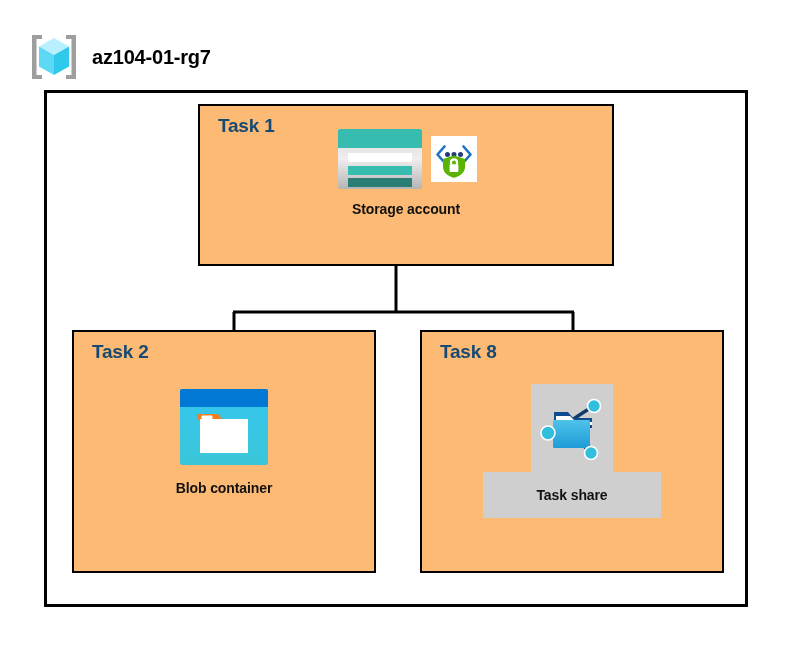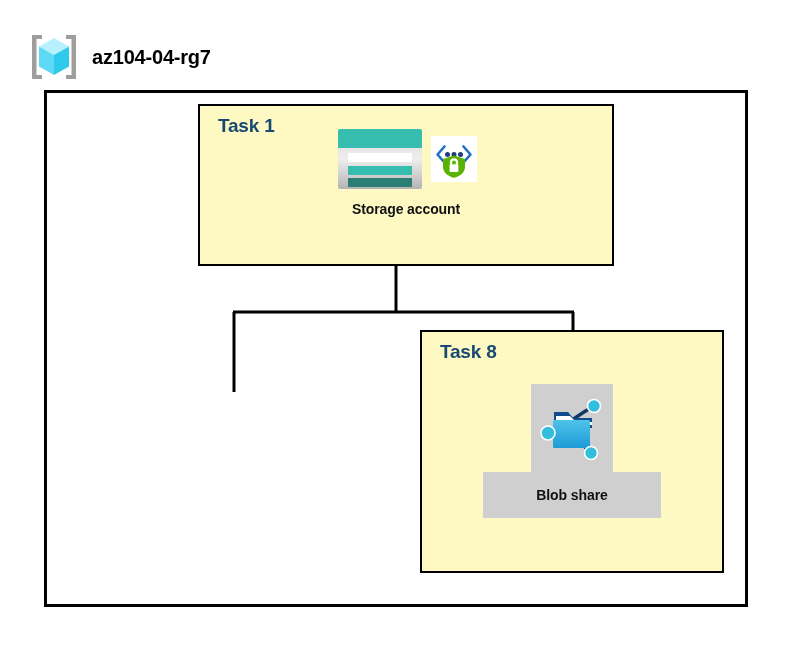--- a/index.html
+++ b/index.html
@@ -52,21 +52,21 @@
     width: 704px;
     height: 517px;
     border: 3px solid #000000;
     box-sizing: border-box;
     background: #ffffff;
   }
 
   
   .task-box {
     position: absolute;
-    background: #fef9c3;
+    background: #fdba74;
     border: 2px solid #000000;
     box-sizing: border-box;
   }
   #task1-box { left: 198px; top: 104px; width: 416px; height: 162px; }
   #task2-box { left: 72px;  top: 330px; width: 304px; height: 243px; }
   #task3-box { left: 420px; top: 330px; width: 304px; height: 243px; }
 
   .task-label {
     position: absolute;
     left: 18px;
@@ -162,21 +162,21 @@
       <path d="M14 4 L4 4 L4 48 L14 48 L14 44 L8.5 44 L8.5 8 L14 8 Z" fill="#9e9e9e"></path>
 
       <path d="M38 4 L48 4 L48 48 L38 48 L38 44 L43.5 44 L43.5 8 L38 8 Z" fill="#9e9e9e"></path>
 
       <path d="M26 7 L41 15.5 L26 24 L11 15.5 Z" fill="#b9f0ff"></path>
 
       <path d="M11 15.5 L26 24 L26 44 L11 35.5 Z" fill="#5ed9f5"></path>
 
       <path d="M41 15.5 L41 35.5 L26 44 L26 24 Z" fill="#2fc9ec"></path>
     </svg>
-    <div id="rg-title">az104-04-rg7</div>
+    <div id="rg-title">az104-01-rg7</div>
   </div>
 
   <div id="outer-box"></div>
 
   <svg id="connectors">
 
     <line x1="396" y1="200" x2="396" y2="312" stroke="#000000" stroke-width="3"></line>
 
     <line x1="233" y1="312" x2="574" y2="312" stroke="#000000" stroke-width="3"></line>
 
@@ -225,20 +225,46 @@
           <rect x="18.6" y="28.3" width="8.8" height="7.8" rx="1.2" fill="#ffffff"></rect>
         </svg>
       </div>
 
       <div id="storage-label-wrap">
         <span class="node-label">Storage account</span>
       </div>
     </div>
   </div>
 
+  <div id="task2-box" class="task-box">
+    <div class="task-label">Task 2</div>
+
+    <div id="blob-node" class="node">
+      <svg id="blob-icon" viewBox="0 0 88 76">
+        <defs>
+          <linearGradient id="gradBlobBody" x1="0" y1="0" x2="0" y2="1">
+            <stop offset="0" stop-color="#34c6f0"></stop>
+            <stop offset="1" stop-color="#3bc6d8"></stop>
+          </linearGradient>
+        </defs>
+        <rect x="0" y="0" width="88" height="76" rx="2" fill="url(#gradBlobBody)"></rect>
+        <rect x="0" y="0" width="88" height="18" rx="2" fill="#0078d4"></rect>
+        <rect x="0" y="13" width="88" height="5" fill="#0078d4"></rect>
+
+        <path d="M17 25 L38 25 L43 31 L17 31 Z" fill="#f38020"></path>
+        <rect x="21.5" y="26.5" width="11" height="3.5" rx="1.2" fill="#ffffff"></rect>
+
+        <rect x="20" y="30" width="48" height="34" fill="#ffffff"></rect>
+      </svg>
+
+      <div id="blob-label-wrap">
+        <span class="node-label">Blob container</span>
+      </div>
+    </div>
+  </div>
 
   <div id="task3-box" class="task-box">
     <div class="task-label">Task 8</div>
 
     <div id="fileshare-node" class="node">
       <div id="fileshare-icon-plate">
         <svg id="fileshare-icon" viewBox="0 0 72 72">
           <defs>
             <linearGradient id="gradFolder" x1="0" y1="0" x2="0" y2="1">
               <stop offset="0" stop-color="#4ec3ea"></stop>
@@ -255,18 +281,18 @@
 
           <rect x="17" y="28" width="37" height="28" rx="1.5" fill="url(#gradFolder)"></rect>
 
           <circle cx="58" cy="14" r="6.5" fill="#32bedd" stroke="#ffffff" stroke-width="1.6"></circle>
           <circle cx="12" cy="41" r="7" fill="#32bedd" stroke="#ffffff" stroke-width="1.6"></circle>
           <circle cx="55" cy="61" r="6.5" fill="#32bedd" stroke="#ffffff" stroke-width="1.6"></circle>
         </svg>
       </div>
 
       <div id="fileshare-label-plate">
-        <span class="node-label">Blob share</span>
+        <span class="node-label">Task share</span>
       </div>
     </div>
   </div>
 
 </div>
 
 </body></html>

